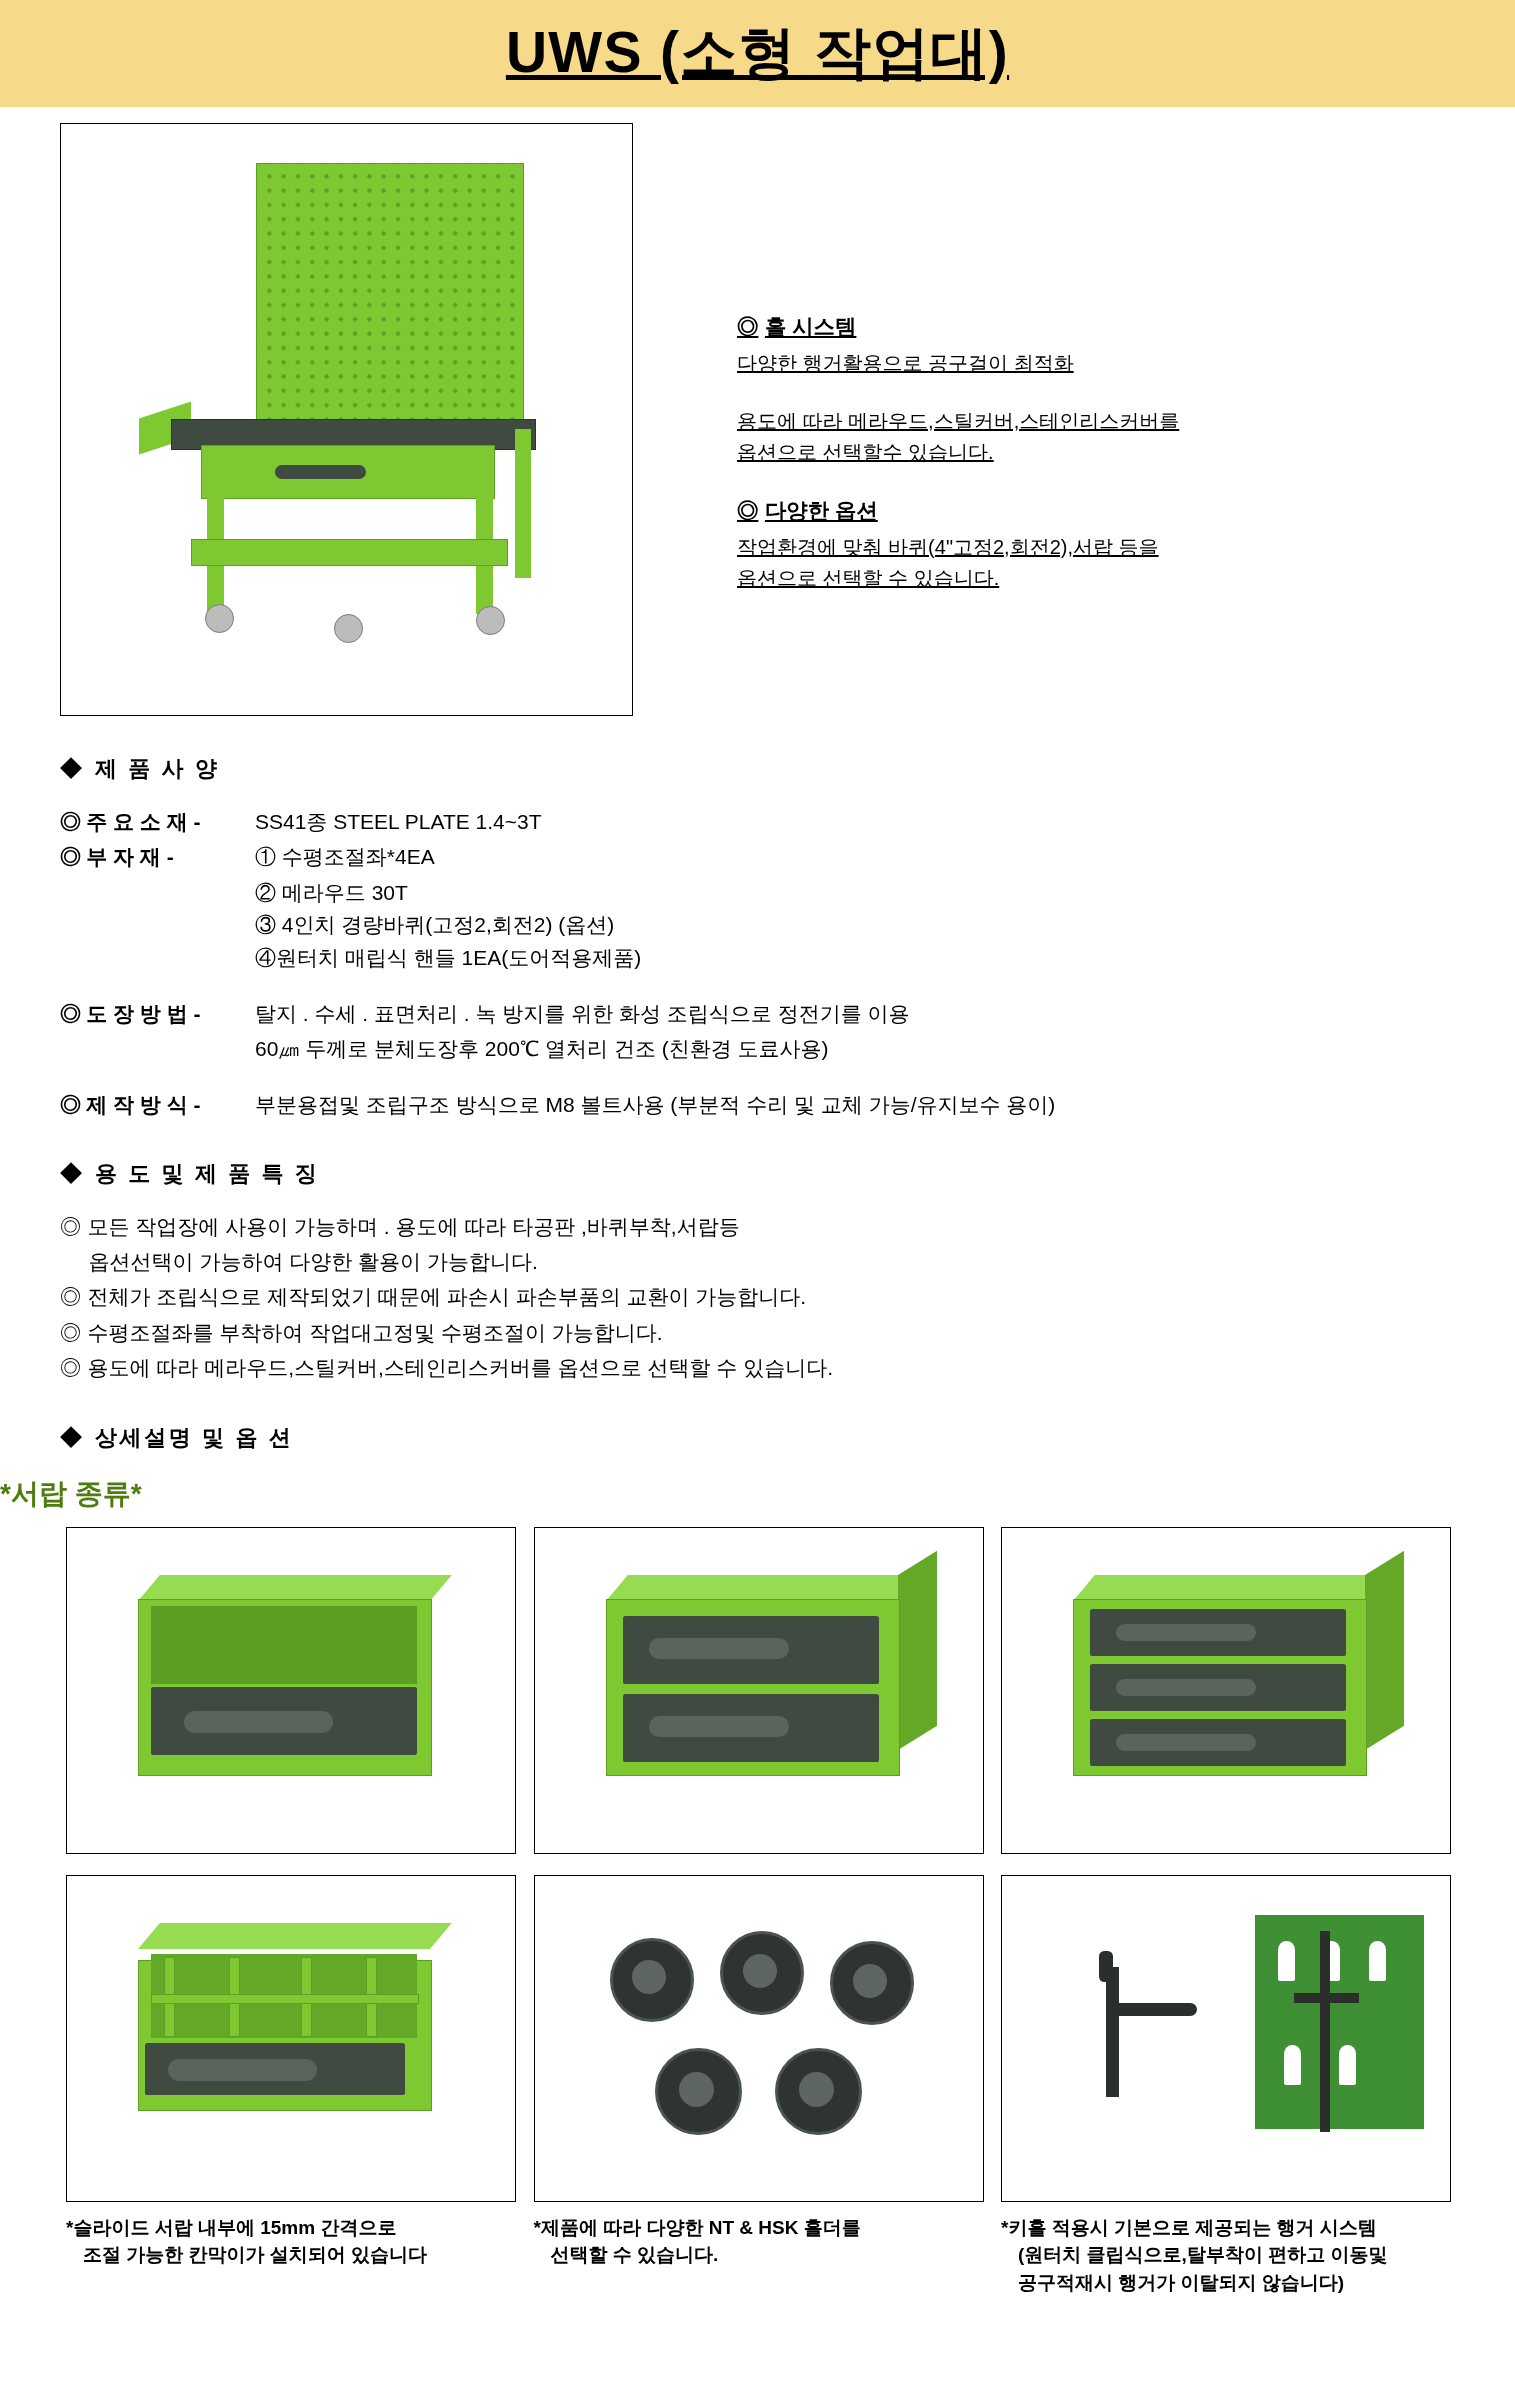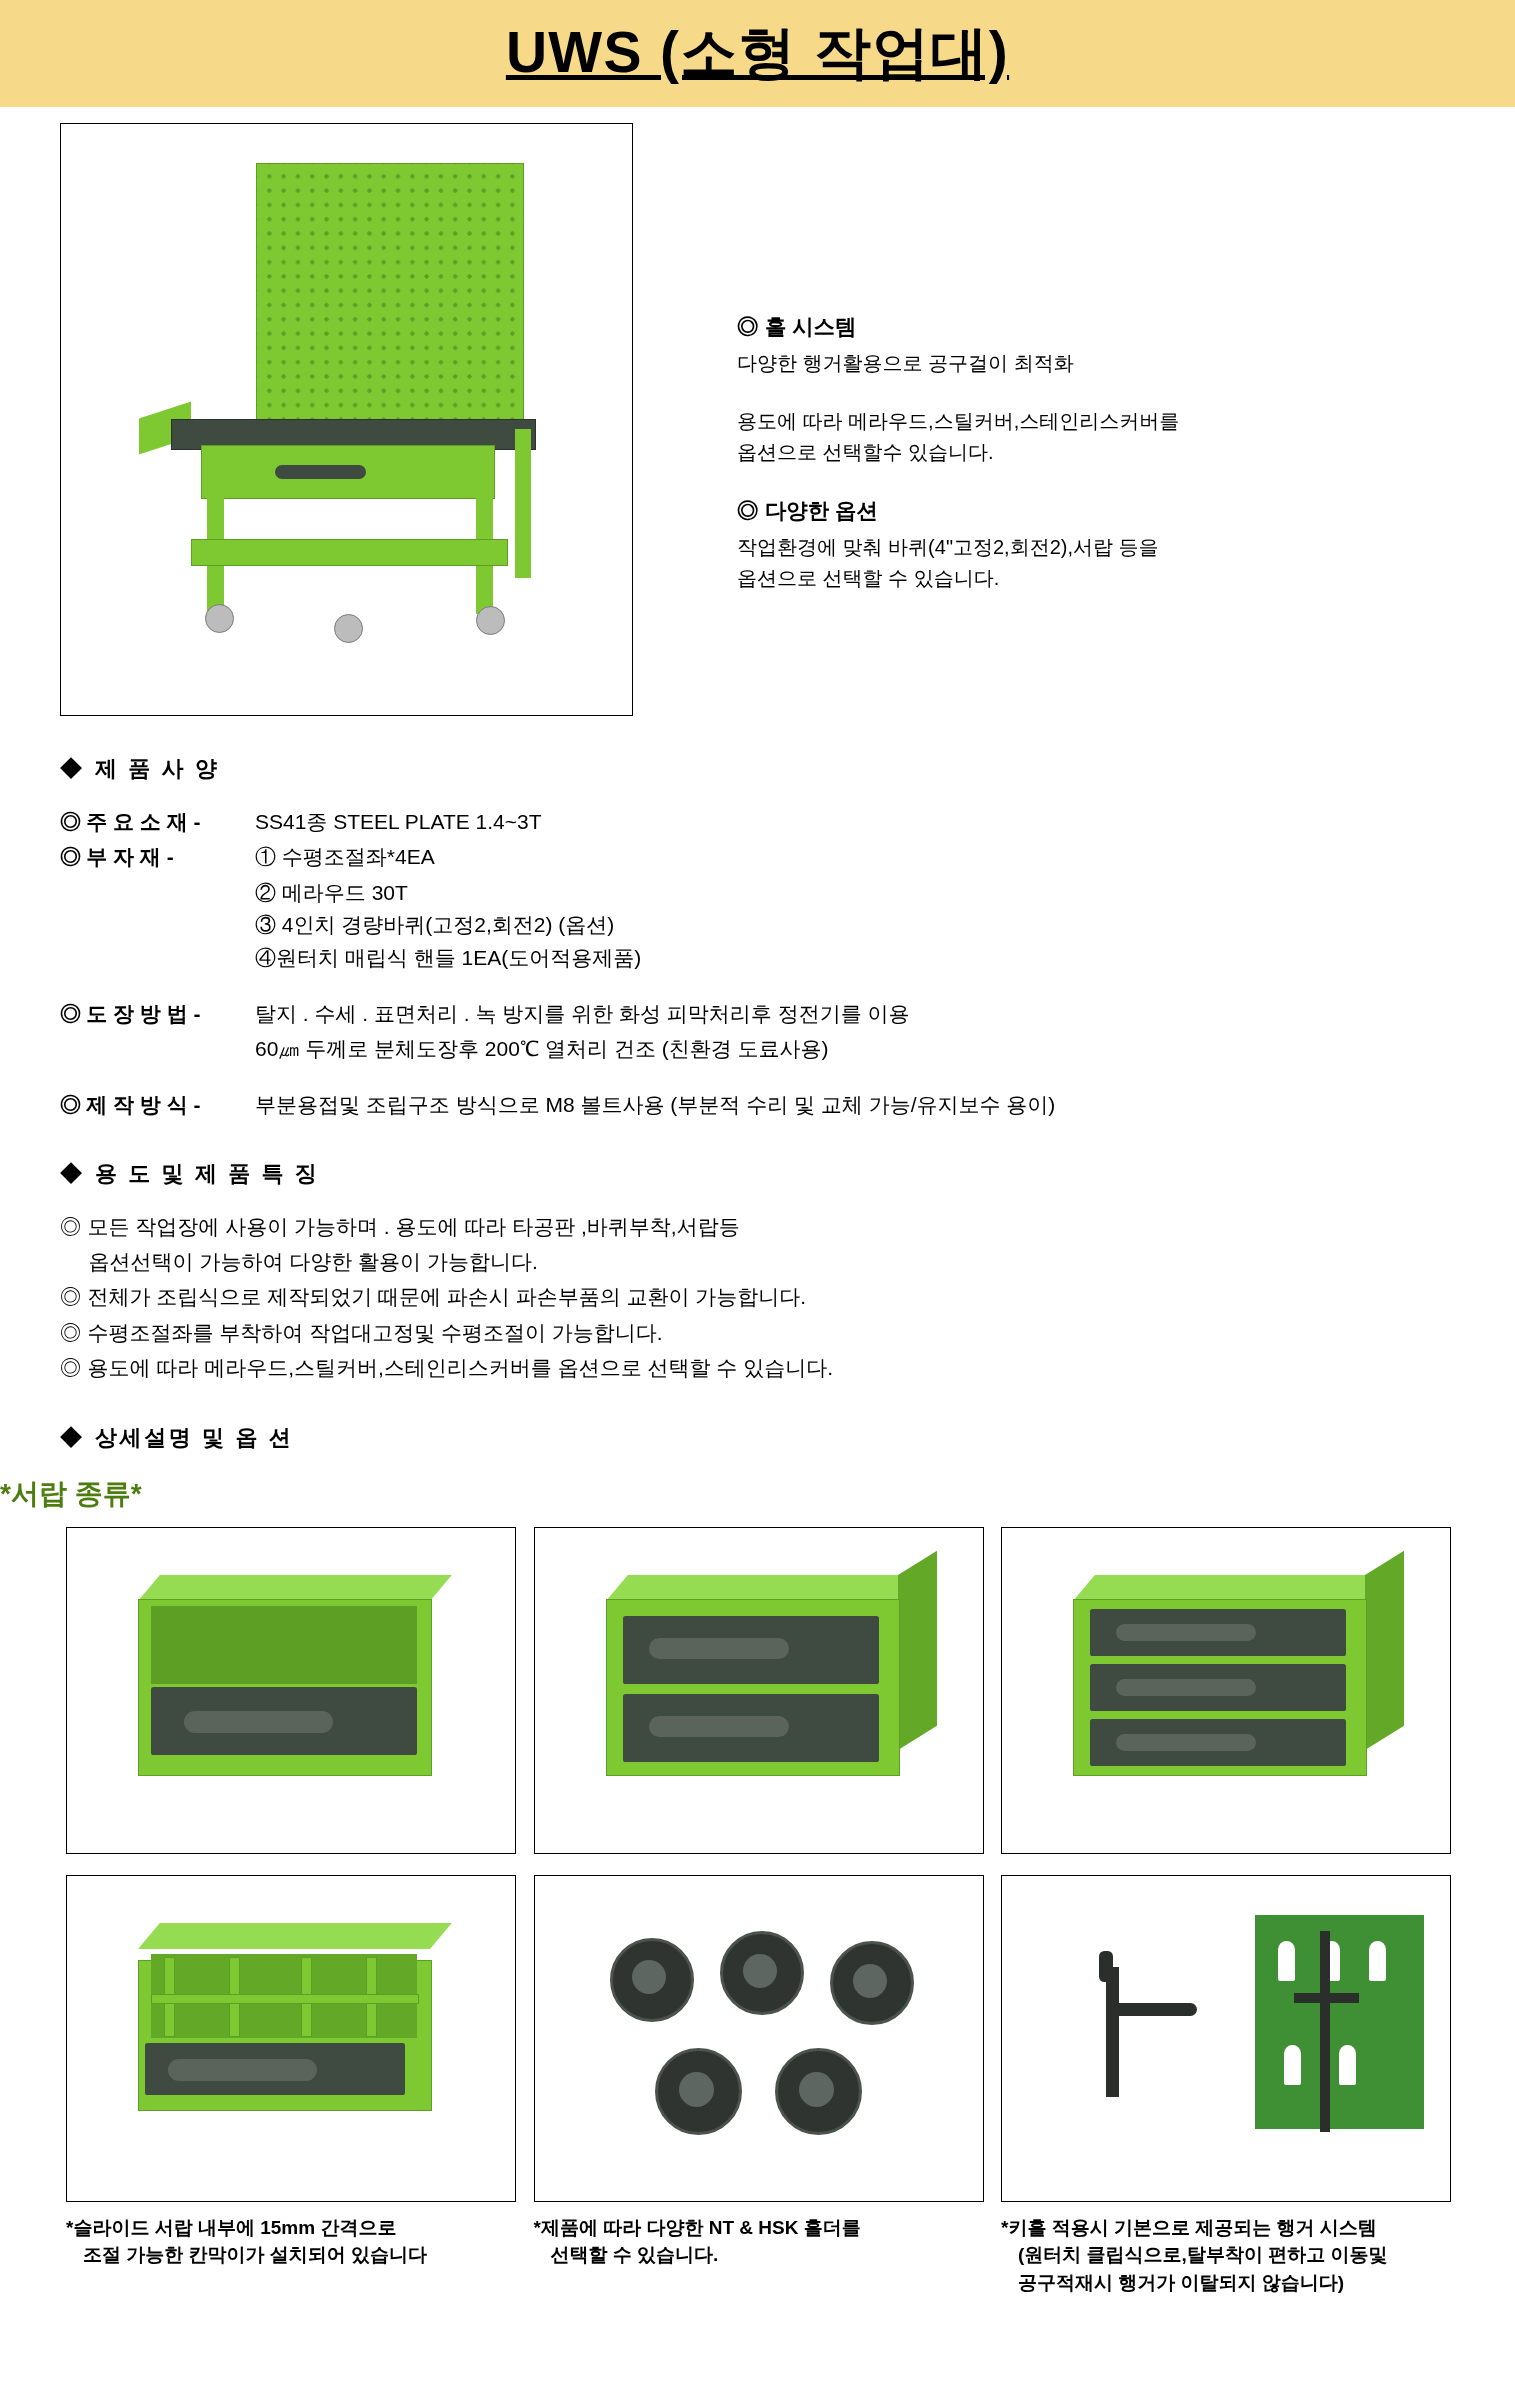--- a/index.html
+++ b/index.html
@@ -43,21 +43,21 @@
     position:relative;
     overflow:hidden;
     flex:none;
   }
   .features {
     margin-left:104px;
     margin-top:188px;
     font-size:20px;
     line-height:1.55;
   }
-  .feature-block { margin-bottom:27px; }
+  .feature-block { margin-bottom:27px;text-decoration:underline; }
   .feature-title { font-weight:bold; font-size:21.4px; margin-bottom:3.9px; }
   .feature-title .dia { margin-right:6.5px; }
   .feature-line { font-size:20px; }
 
   
   .body-block { padding:0 60px; }
   .sec-head {
     font-size:22px;
     font-weight:bold;
     margin:38px 0 22px 0;
@@ -274,21 +274,21 @@
       <div class="spec-sub">② 메라우드 30T</div>
       <div class="spec-sub">③ 4인치 경량바퀴(고정2,회전2) (옵션)</div>
       <div class="spec-sub">④원터치 매립식 핸들 1EA(도어적용제품)</div>
     </div>
 
     <div class="spec-group">
       <div class="spec-row">
         <div class="spec-label">
           <span class="dia">◎</span><span>도 장 방 법 -</span>
         </div>
-        <div class="spec-val">탈지 . 수세 . 표면처리 . 녹 방지를 위한 화성 피막처리후 정전기를 이용</div>
+        <div class="spec-val">탈지 . 수세 . 표면처리 . 녹 방지를 위한 화성 조립식으로 정전기를 이용</div>
       </div>
       <div class="spec-sub">60㎛ 두께로 분체도장후 200℃ 열처리 건조 (친환경 도료사용)</div>
     </div>
 
     <div class="spec-group">
       <div class="spec-row">
         <div class="spec-label">
           <span class="dia">◎</span><span>제 작 방 식 -</span>
         </div>
         <div class="spec-val">부분용접및 조립구조 방식으로 M8 볼트사용 (부분적 수리 및 교체 가능/유지보수 용이)</div>

